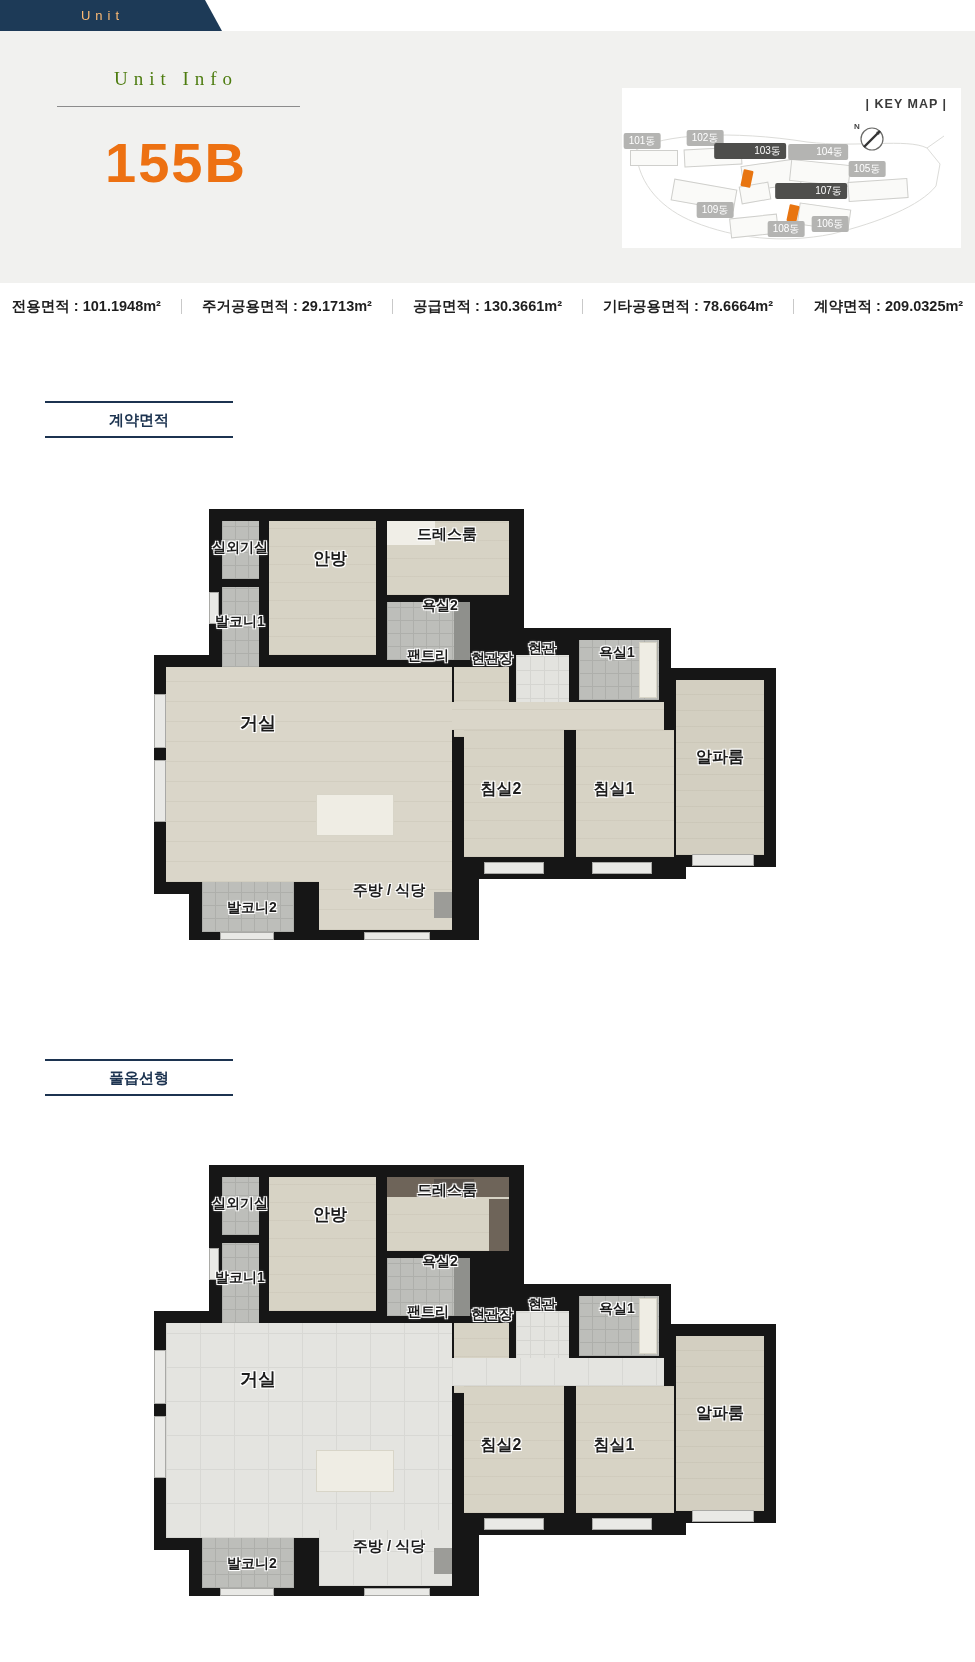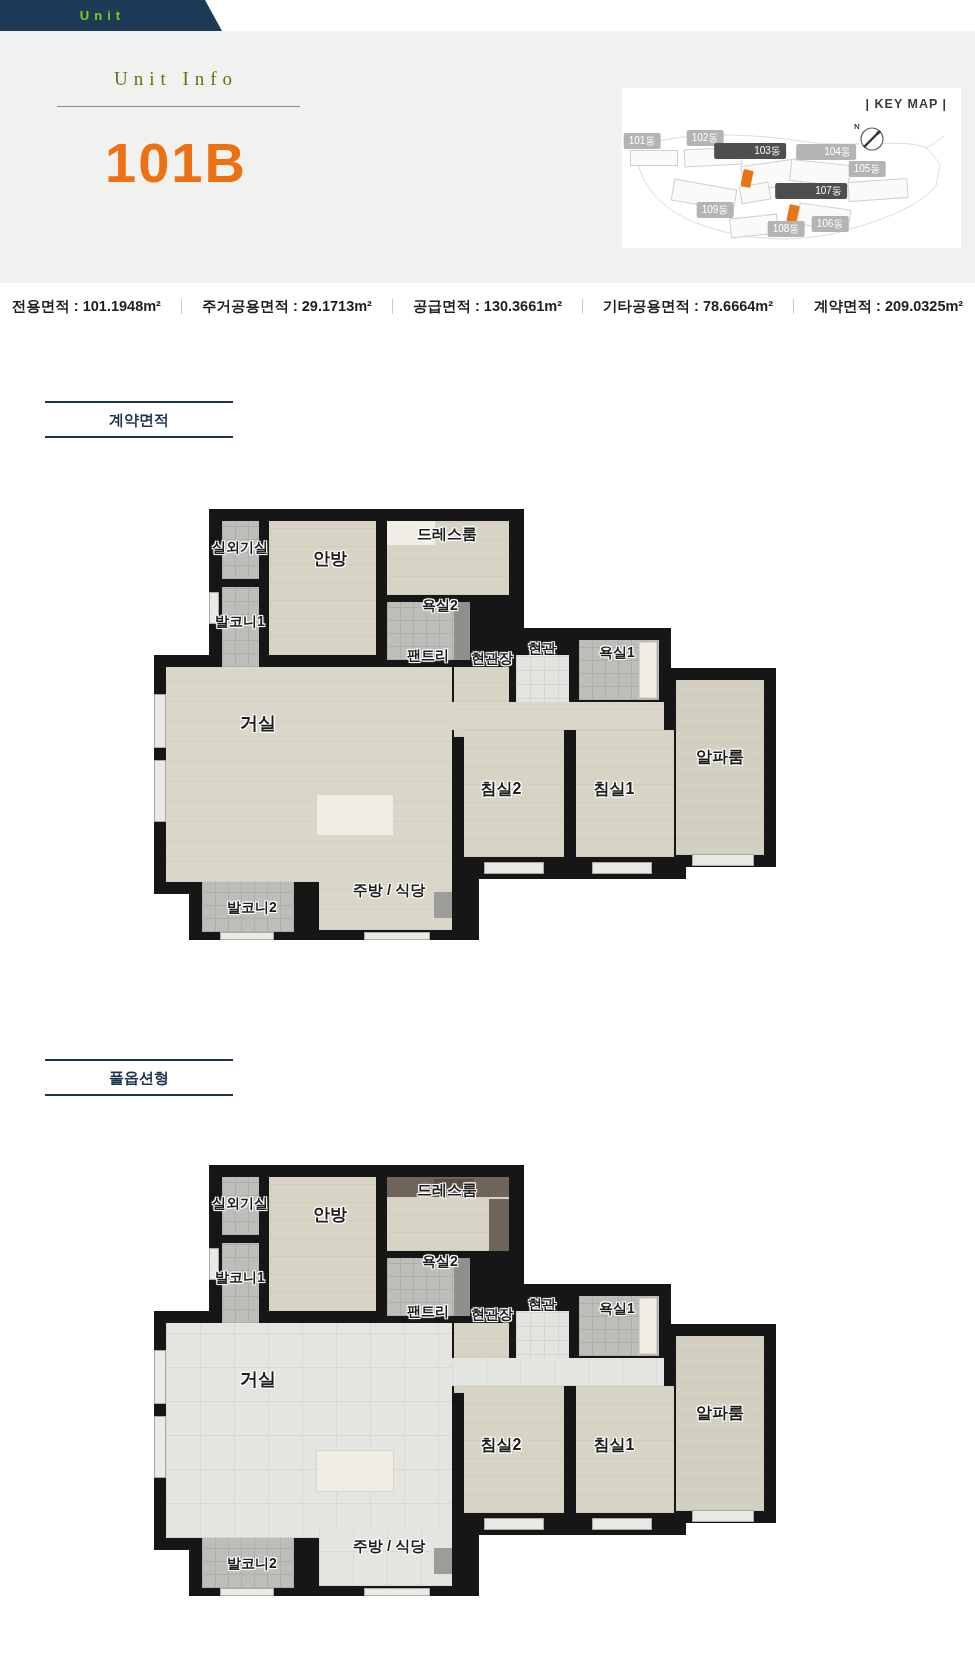--- a/index.html
+++ b/index.html
@@ -3,21 +3,21 @@
 <meta charset="utf-8">
 <style>
   html,body{margin:0;padding:0;background:#ffffff;}
   .page{position:relative;width:975px;height:1662px;background:#ffffff;overflow:hidden;
         font-family:"Liberation Sans", sans-serif;}
 
   
   .unit-tab{position:absolute;left:0;top:0;width:222px;height:31px;background:#1d3a57;
             clip-path:polygon(0 0,205px 0,222px 100%,0 100%);}
   .unit-tab span{display:block;width:205px;text-align:center;line-height:31px;
-                 color:#84cc16;font-size:13px;font-weight:700;letter-spacing:5px;}
+                 color:#fdba74;font-size:13px;font-weight:400;letter-spacing:5px;}
 
   
   .hero-band{position:absolute;left:0;top:31px;width:975px;height:252px;background:#f1f1ef;}
   .hero-heading{position:absolute;left:45px;top:68px;width:262px;text-align:center;
                 font-family:"Liberation Serif", serif;font-size:19px;letter-spacing:6px;color:#4d7c0f;}
   .hero-underline{position:absolute;left:57px;top:106px;width:243px;height:1px;background:#8c8c8c;}
   .unit-code{position:absolute;left:45px;top:130px;width:262px;text-align:center;
              font-size:56px;font-weight:800;letter-spacing:2px;color:#ED7112;}
   .unit-badge{position:absolute;left:57px;top:215px;width:243px;height:33px;background:#ED7112;
               color:#fff;font-size:16px;font-weight:700;text-align:center;line-height:33px;}
@@ -87,21 +87,21 @@
 
 <div class="page">
 
   <div class="unit-tab">
     <span>Unit</span>
   </div>
 
   <div class="hero-band"></div>
   <div class="hero-heading">Unit Info</div>
   <div class="hero-underline"></div>
-  <div class="unit-code">101B</div>
+  <div class="unit-code">155B</div>
 
   <div class="keymap">
     <svg class="keymap-boundary" width="339" height="160" viewBox="0 0 339 160">
       <path d="M14,62 C40,46 110,42 185,54 C235,60 285,50 305,60 L318,76 L314,98
                C298,118 258,134 210,146 C160,156 112,150 72,134 C42,122 16,98 14,62 Z" fill="none" stroke="#dcdcd9" stroke-width="1"></path>
       <path d="M305,60 L322,48" fill="none" stroke="#dcdcd9" stroke-width="1"></path>
     </svg>
     <div class="keymap-title">|  KEY MAP  |</div>
     <svg class="km-compass" style="left:230px;top:32px;" width="34" height="34" viewBox="0 0 34 34">
       <circle cx="20" cy="19" r="11" fill="#fff" stroke="#6a6a68" stroke-width="1.2"></circle>
@@ -119,21 +119,21 @@
         <div class="km-bld" style="left: 108px; top: 128px; width: 46px; height: 18px; transform: rotate(-6deg);"></div>
         <div class="km-bld" style="left: 176px; top: 118px; width: 50px; height: 20px; transform: rotate(8deg);"></div>
         <div class="km-bld" style="left: 118px; top: 96px; width: 28px; height: 16px; transform: rotate(-10deg);"></div>
       </div>
     <div id="km-badges">
         <div class="km-mark" style="left: 120px; top: 82px; width: 10px; height: 17px; background: rgb(232, 117, 17); transform: rotate(12deg);"></div>
         <div class="km-mark" style="left: 166px; top: 117px; width: 10px; height: 17px; background: rgb(232, 117, 17); transform: rotate(12deg);"></div>
         <div class="km-badge light" style="left: 20px; top: 53px;">101동</div>
         <div class="km-badge light" style="left: 83px; top: 50px;">102동</div>
         <div class="km-badge dark" style="left: 128px; top: 63px;">103동</div>
-        <div class="km-badge light" style="left: 204px; top: 64px; padding-left: 28px;">104동</div>
+        <div class="km-badge light" style="left: 196px; top: 64px; padding-left: 28px;">104동</div>
         <div class="km-badge light" style="left: 245px; top: 81px;">105동</div>
         <div class="km-badge dark" style="left: 189px; top: 103px;">107동</div>
         <div class="km-badge light" style="left: 93px; top: 122px;">109동</div>
         <div class="km-badge light" style="left: 128px; top: 141px; margin-left: 36px;">108동</div>
         <div class="km-badge light" style="left: 208px; top: 136px;">106동</div>
       </div>
   </div>
 
   <div class="area-row" id="area-row">
       <div class="area-item">전용면적 : 101.1948m²</div>

